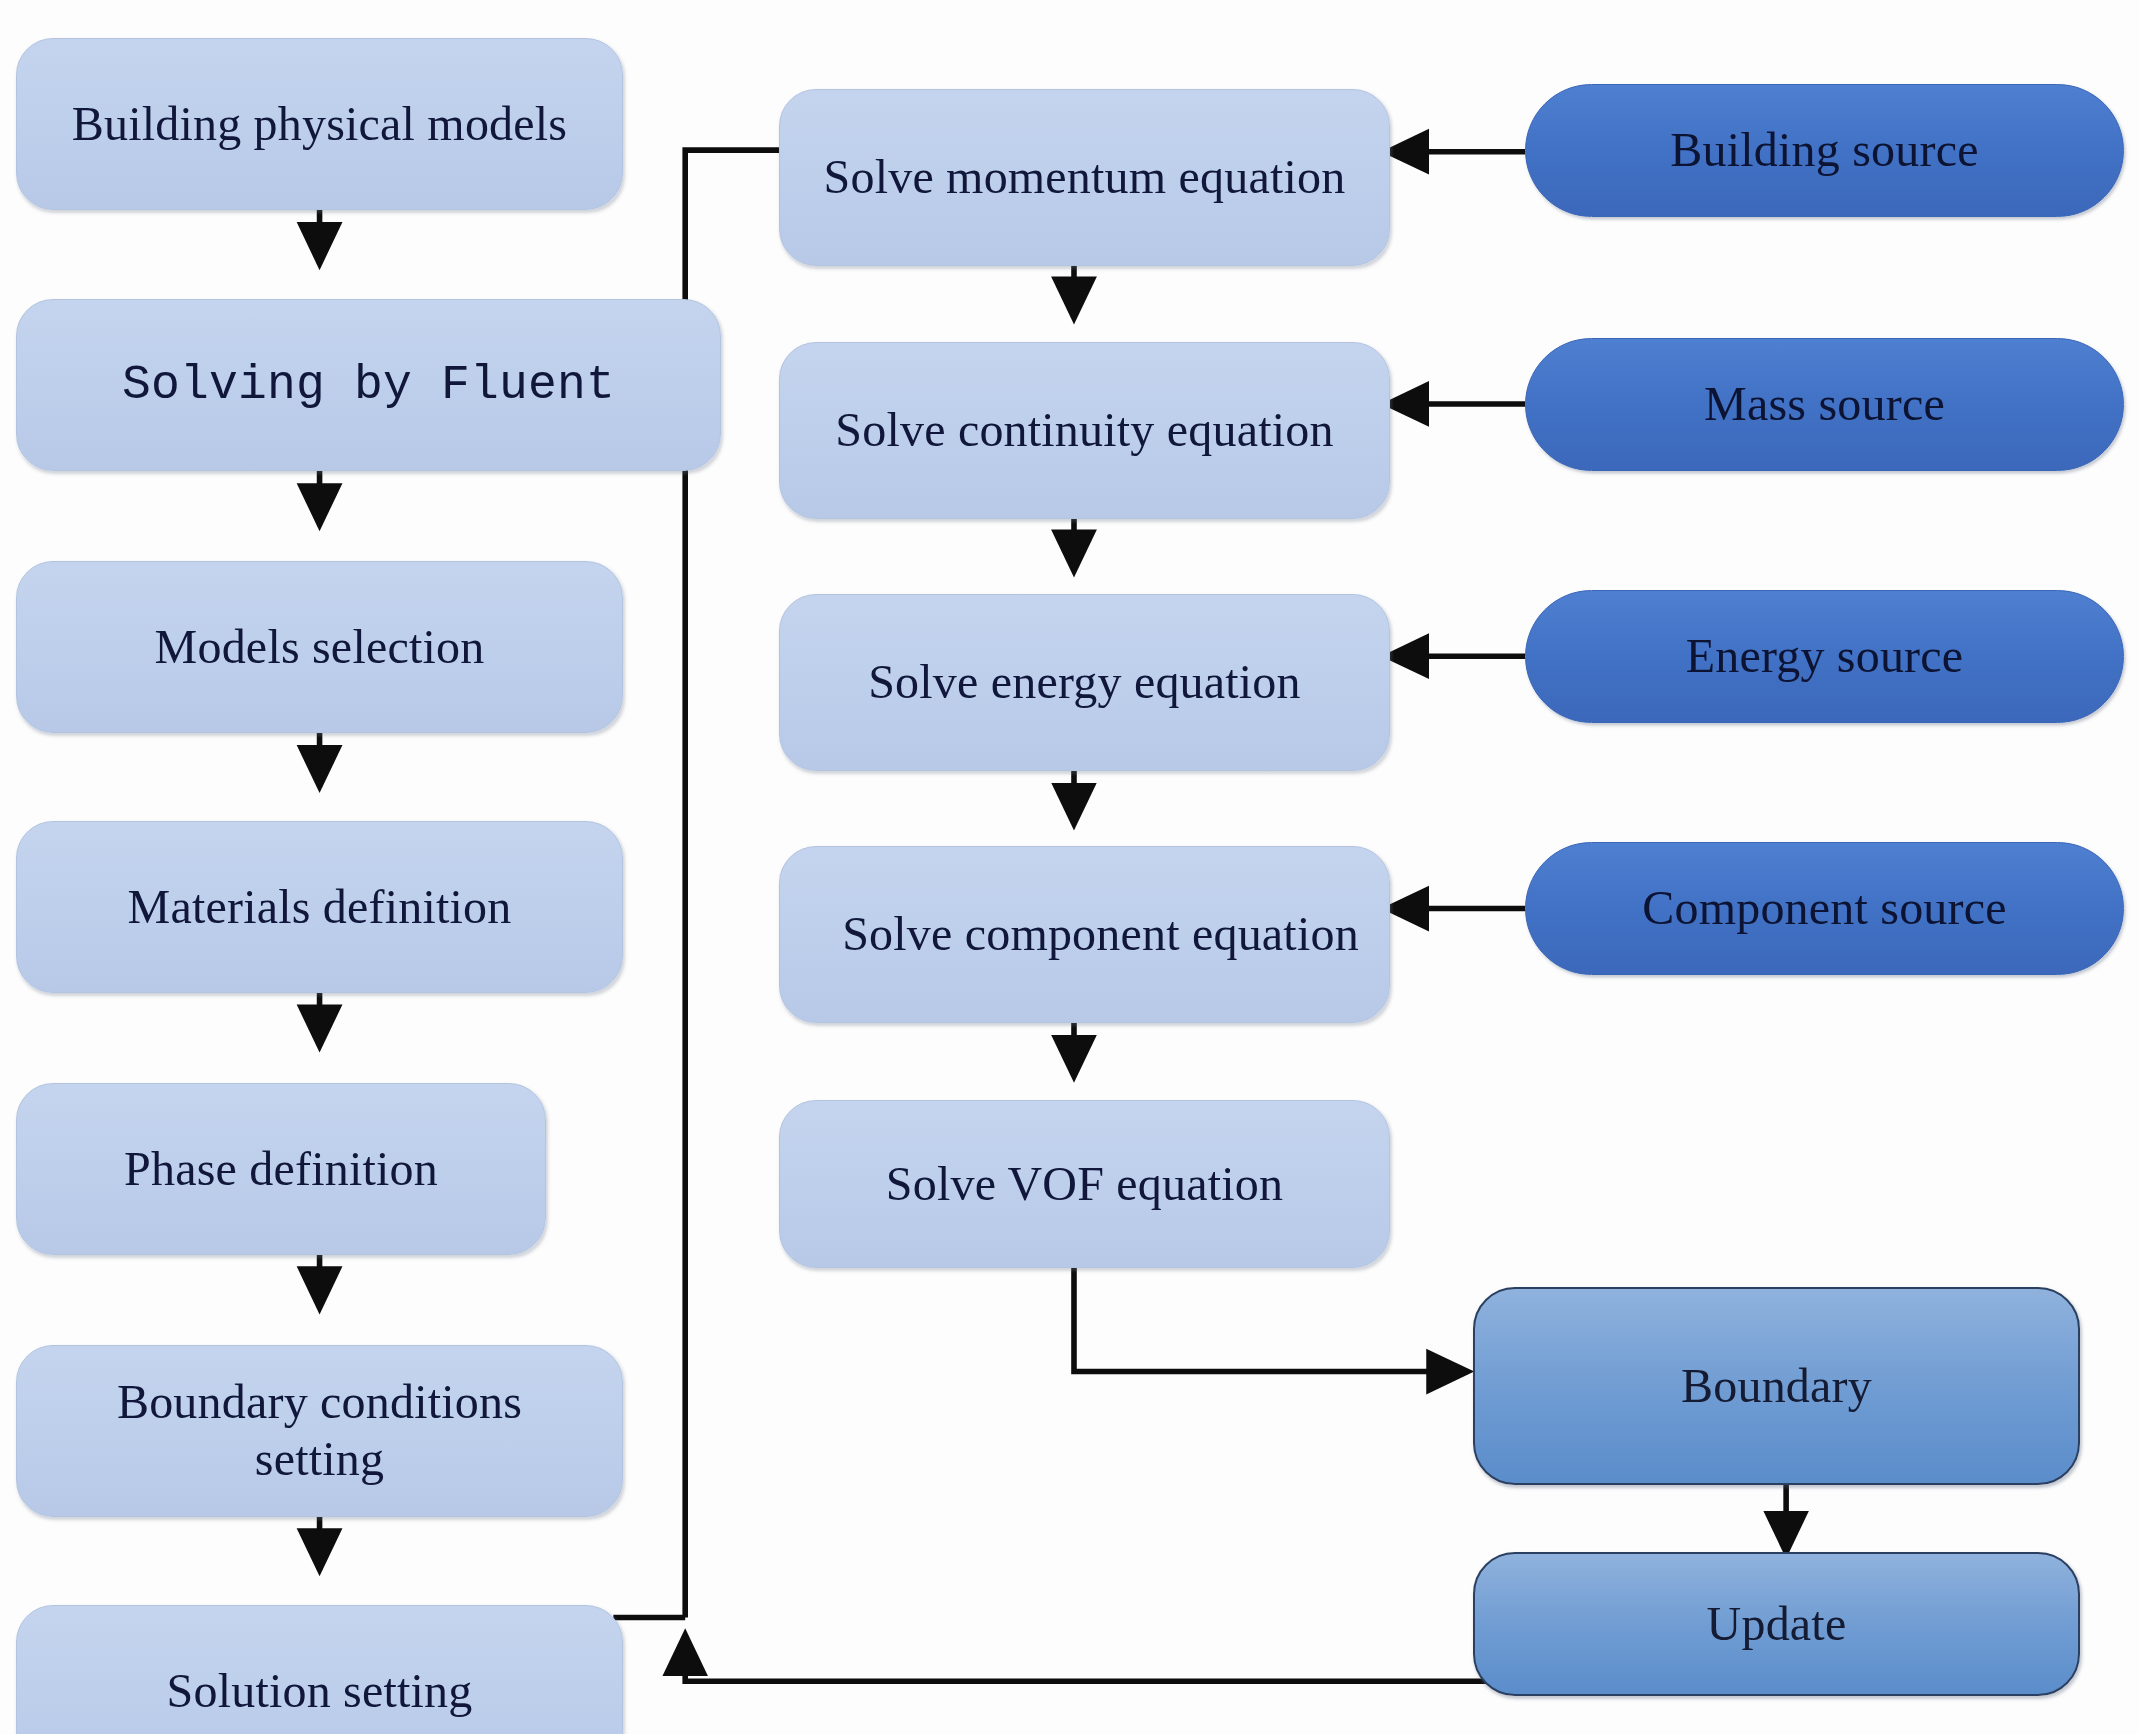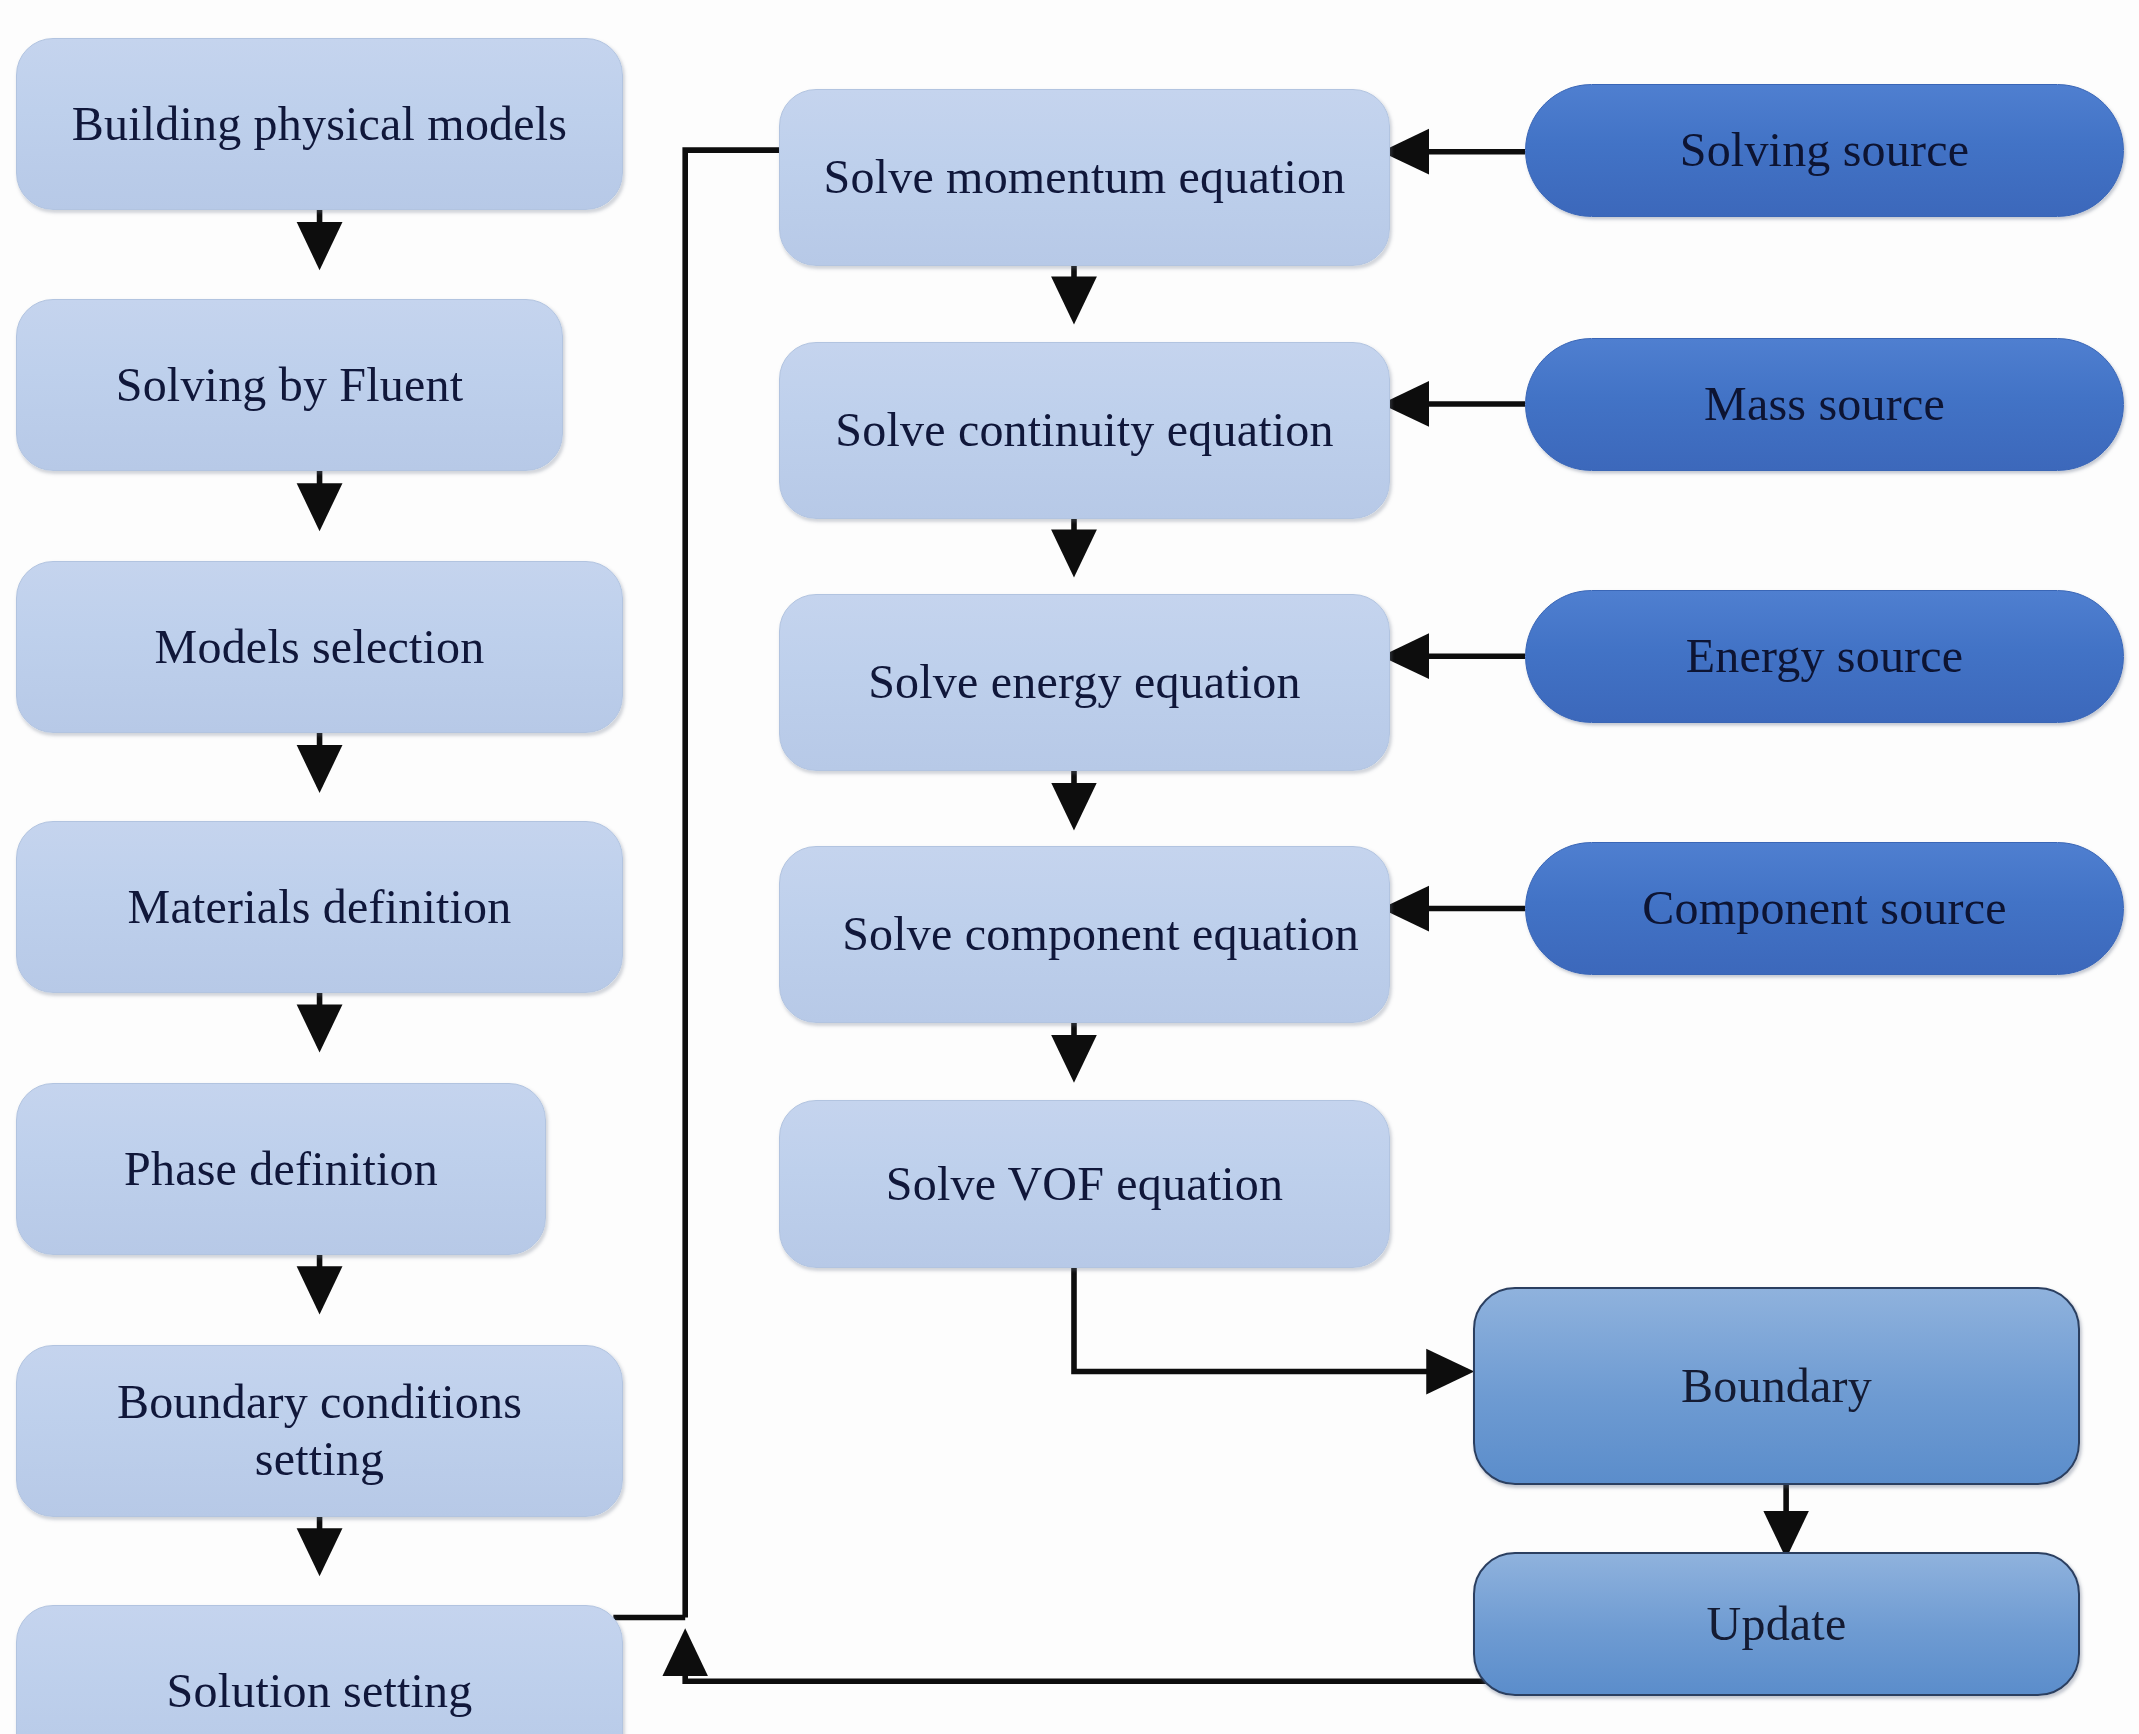--- a/index.html
+++ b/index.html
@@ -103,21 +103,21 @@
       <line x1="2237" y1="1860" x2="2237" y2="1944" marker-end="url(#ah)"></line>
 
       <path d="M2237,2123 L2237,2106 L858,2106 L858,2048" marker-end="url(#ah)"></path>
     </g>
   </svg>
 
   <div class="node light" style="left:16px; top:14.4px; width:607px; height:172px;">
     <span>Building physical models</span>
   </div>
 
-  <div class="node light" style="left:16px; top:275px; width:547px; height:172px;">
+  <div class="node light" style="left:16px; top:275px; width:705px; height:172px;font-family:Liberation Mono, monospace;">
     <span>Solving by Fluent</span>
   </div>
 
   <div class="node light" style="left:16px; top:537px; width:607px; height:172px;">
     <span>Models selection</span>
   </div>
 
   <div class="node light" style="left:16px; top:797px; width:607px; height:172px;">
     <span>Materials definition</span>
   </div>
@@ -149,21 +149,21 @@
 
   <div class="node light" style="left:779px; top:822px; width:611px; height:177px;padding-left:32px;">
     <span>Solve component equation</span>
   </div>
 
   <div class="node light" style="left:779px; top:1076px; width:611px; height:168px;">
     <span>Solve  VOF equation</span>
   </div>
 
   <div class="node source" style="left:1525px; top:84px; width:599px; height:133px;">
-    <span>Solving source</span>
+    <span>Building source</span>
   </div>
 
   <div class="node source" style="left:1525px; top:338px; width:599px; height:133px;">
     <span>Mass source</span>
   </div>
 
   <div class="node source" style="left:1525px; top:590px; width:599px; height:133px;">
     <span>Energy source</span>
   </div>
 

